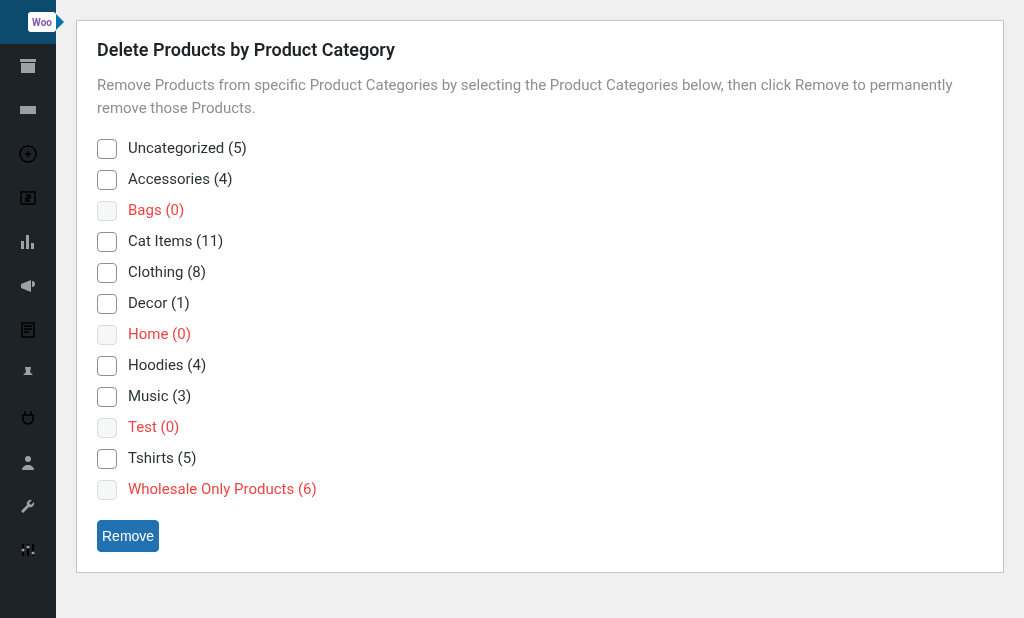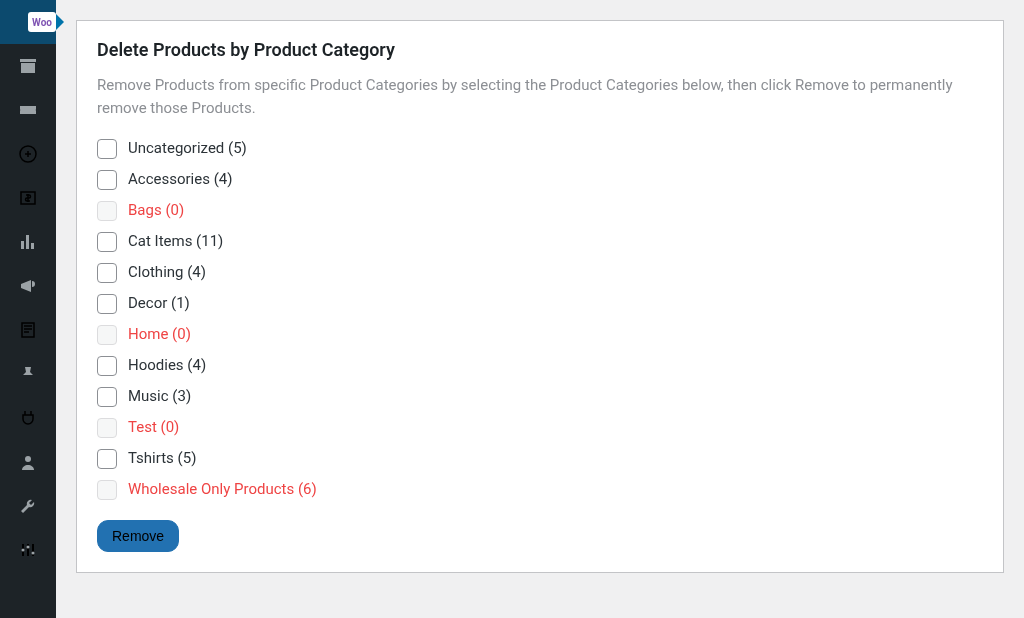--- a/index.html
+++ b/index.html
@@ -117,24 +117,24 @@
     }
     .cat-label {
       font-size: 15px;
       color: #2c3338;
     }
     .cat-row.disabled .cat-label {
       color: #ef4444;
     }
     .remove-btn {
       background: #2271b1;
-      color: #000000;
+      color: #ffffff;
       border: 1px solid #2271b1;
-      border-radius: 11px;
-      padding: 7px 14px;
+      border-radius: 4px;
+      padding: 7px 4px;
       font-size: 14px;
       cursor: pointer;
     }
   </style>
 </head>
 <body>
 
 <div class="sidebar">
   <div class="sidebar-item active">
     <span class="woo-badge">Woo</span>
@@ -222,21 +222,21 @@
         <div class="cat-row disabled">
           <span class="chk disabled"></span>
           <span class="cat-label">Bags (0)</span>
         </div>
         <div class="cat-row">
           <span class="chk"></span>
           <span class="cat-label">Cat Items (11)</span>
         </div>
         <div class="cat-row">
           <span class="chk"></span>
-          <span class="cat-label">Clothing (4)</span>
+          <span class="cat-label">Clothing (8)</span>
         </div>
         <div class="cat-row">
           <span class="chk"></span>
           <span class="cat-label">Decor (1)</span>
         </div>
         <div class="cat-row disabled">
           <span class="chk disabled"></span>
           <span class="cat-label">Home (0)</span>
         </div>
         <div class="cat-row">

